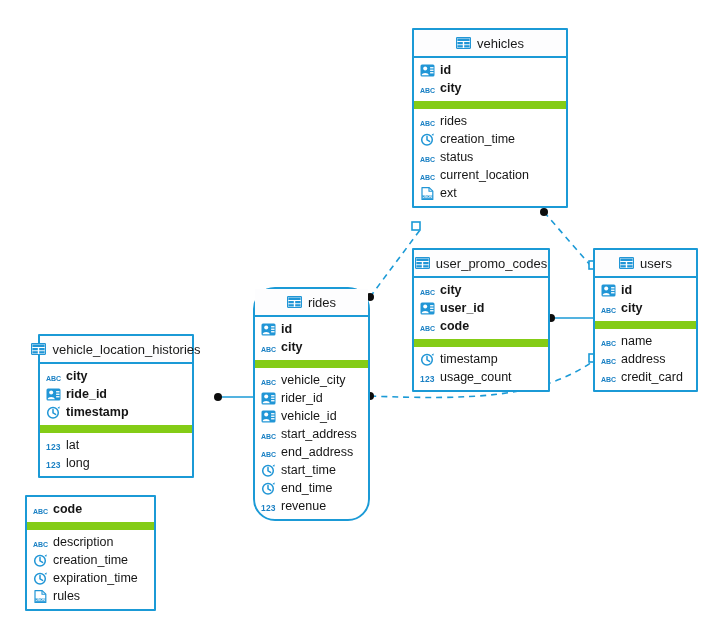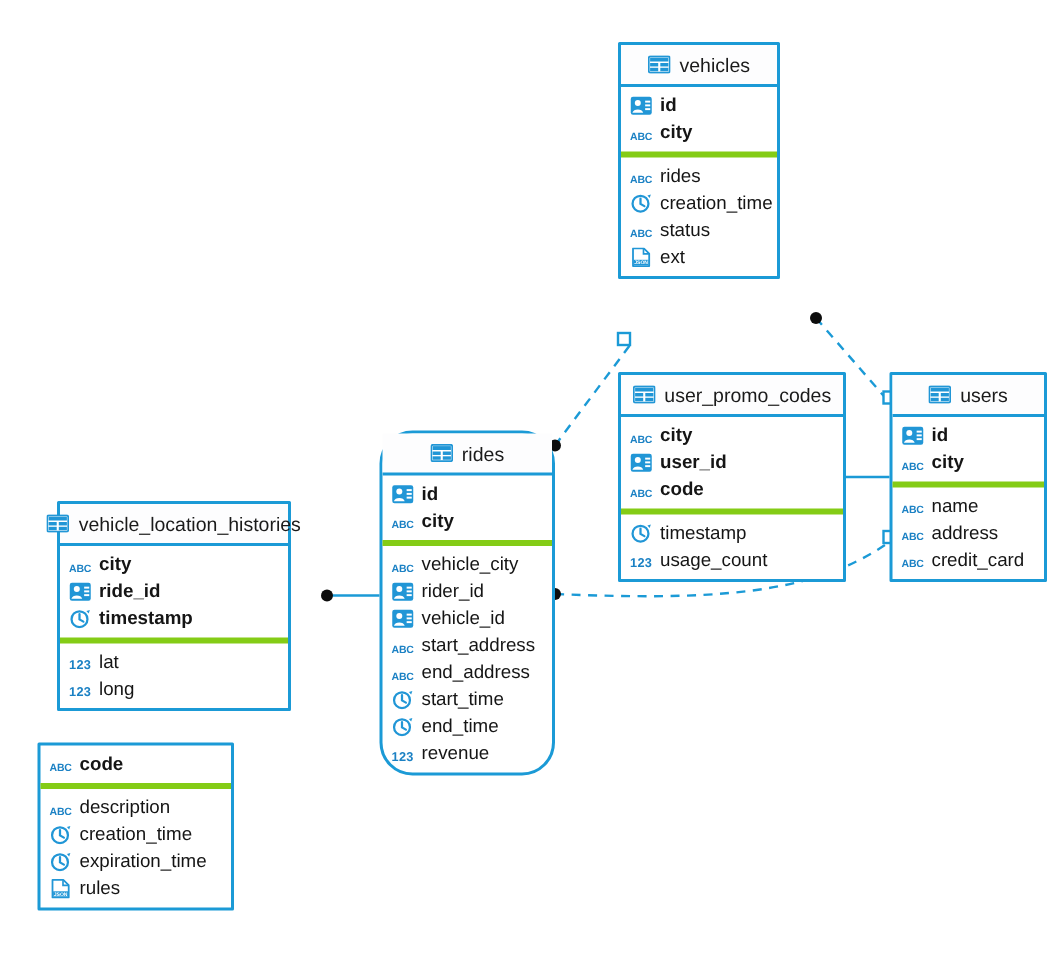--- a/index.html
+++ b/index.html
@@ -24,21 +24,21 @@
   .tbl-header{
     display:flex;align-items:center;justify-content:center;gap:6px;
     height:26px;
     background:#fdfdfe;
     border-bottom:2px solid #1b9ad6;
     font-size:13px;
     color:#1a1a1a;
     padding:0 8px;
   }
   .tbl-header .tname{white-space:nowrap;}
-  .pk-group{border-bottom:4px solid #84cc16;}
+  .pk-group{border-bottom:8px solid #84cc16;}
   .grp{padding:3px 0 4px 0;}
   .field{
     display:flex;align-items:center;gap:5px;
     height:18px;
     padding:0 6px;
     font-size:12.5px;
     color:#151515;
     white-space:nowrap;
   }
   .field.pk{font-weight:bold;}
@@ -81,21 +81,21 @@
       <g>
         <path d="M 370 396 C 470 400, 540 398, 592 362" fill="none" stroke="#1b9ad6" stroke-width="1.6" stroke-dasharray="6 5"></path>
         <circle cx="370" cy="396" r="4" fill="#0d0d0d"></circle>
         <rect x="589" y="354" width="8" height="8" fill="#ffffff" stroke="#1b9ad6" stroke-width="1.6"></rect>
       </g>
       <g>
         <path d="M 217 397 L 253 397" fill="none" stroke="#1b9ad6" stroke-width="1.6"></path>
         <circle cx="218" cy="397" r="4" fill="#0d0d0d"></circle>
       </g>
     </svg>
-<div class="table-node" style="left: 412px; top: 28px; width: 108px;">
+<div class="table-node" style="left: 412px; top: 28px; width: 156px;">
       <div class="tbl-header">
         <span style="display: inline-flex;">
           <svg width="15" height="12" viewBox="0 0 15 12" xmlns="http://www.w3.org/2000/svg">
             <rect x="0.5" y="0.5" width="14" height="11" rx="1.2" fill="#ffffff" stroke="#2196d6" stroke-width="1.2"></rect>
             <rect x="1.4" y="1.4" width="12.2" height="2.6" fill="#2196d6"></rect>
             <rect x="1.4" y="5.0" width="5.4" height="2.3" fill="#2196d6"></rect>
             <rect x="8.2" y="5.0" width="5.4" height="2.3" fill="#2196d6"></rect>
             <rect x="1.4" y="8.2" width="5.4" height="2.3" fill="#2196d6"></rect>
             <rect x="8.2" y="8.2" width="5.4" height="2.3" fill="#2196d6"></rect>
           </svg>
@@ -134,33 +134,37 @@
               <path d="M11.6 1.4 L13.9 0.6 L13.1 3.0 Z" fill="#2196d6"></path>
             </svg>
           </span>
           <span class="fname">creation_time</span>
         </div>
         <div class="field">
           <span class="ico"><span class="ico-abc">ABC</span></span>
           <span class="fname">status</span>
         </div>
         <div class="field">
+          <span class="ico"><span class="ico-abc">ABC</span></span>
+          <span class="fname">current_location</span>
+        </div>
+        <div class="field">
           <span class="ico">
             <svg width="15" height="13" viewBox="0 0 15 13" xmlns="http://www.w3.org/2000/svg">
               <path d="M2 0.6 H9.2 L12.8 4.1 V12.4 H2 Z" fill="#ffffff" stroke="#2196d6" stroke-width="1.2" stroke-linejoin="round"></path>
               <path d="M9.0 0.8 V4.2 H12.6" fill="none" stroke="#2196d6" stroke-width="1.1"></path>
               <rect x="2.4" y="8.2" width="10" height="3.6" fill="#2196d6"></rect>
               <text x="7.4" y="11.2" font-family="Liberation Sans, sans-serif" font-size="3.4" font-weight="bold" fill="#ffffff" text-anchor="middle">JSON</text>
             </svg>
           </span>
           <span class="fname">ext</span>
         </div>
       </div>
     </div>
-    <div class="table-node" style="left: 412px; top: 248px; width: 152px;">
+    <div class="table-node" style="left: 412px; top: 248px; width: 138px;">
       <div class="tbl-header">
         <span style="display: inline-flex;">
           <svg width="15" height="12" viewBox="0 0 15 12" xmlns="http://www.w3.org/2000/svg">
             <rect x="0.5" y="0.5" width="14" height="11" rx="1.2" fill="#ffffff" stroke="#2196d6" stroke-width="1.2"></rect>
             <rect x="1.4" y="1.4" width="12.2" height="2.6" fill="#2196d6"></rect>
             <rect x="1.4" y="5.0" width="5.4" height="2.3" fill="#2196d6"></rect>
             <rect x="8.2" y="5.0" width="5.4" height="2.3" fill="#2196d6"></rect>
             <rect x="1.4" y="8.2" width="5.4" height="2.3" fill="#2196d6"></rect>
             <rect x="8.2" y="8.2" width="5.4" height="2.3" fill="#2196d6"></rect>
           </svg>

